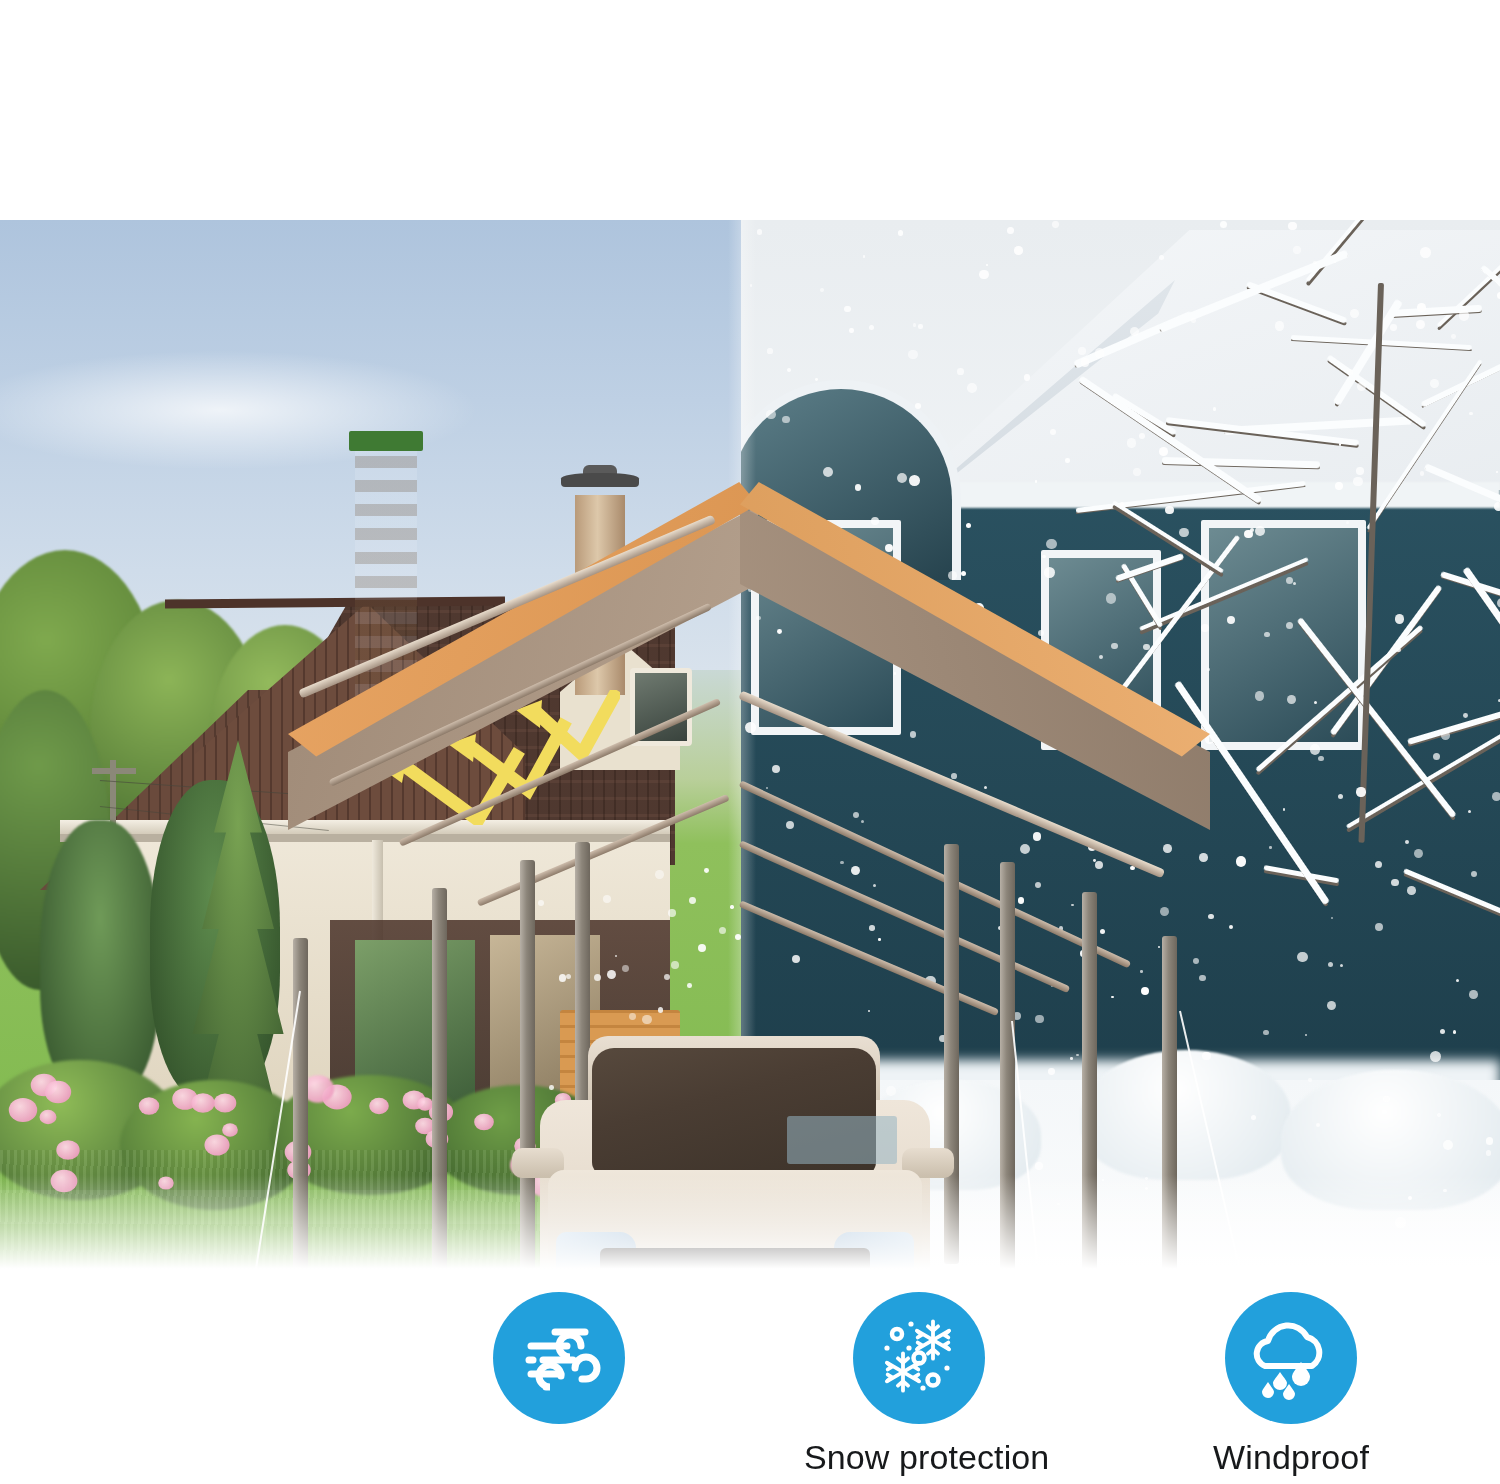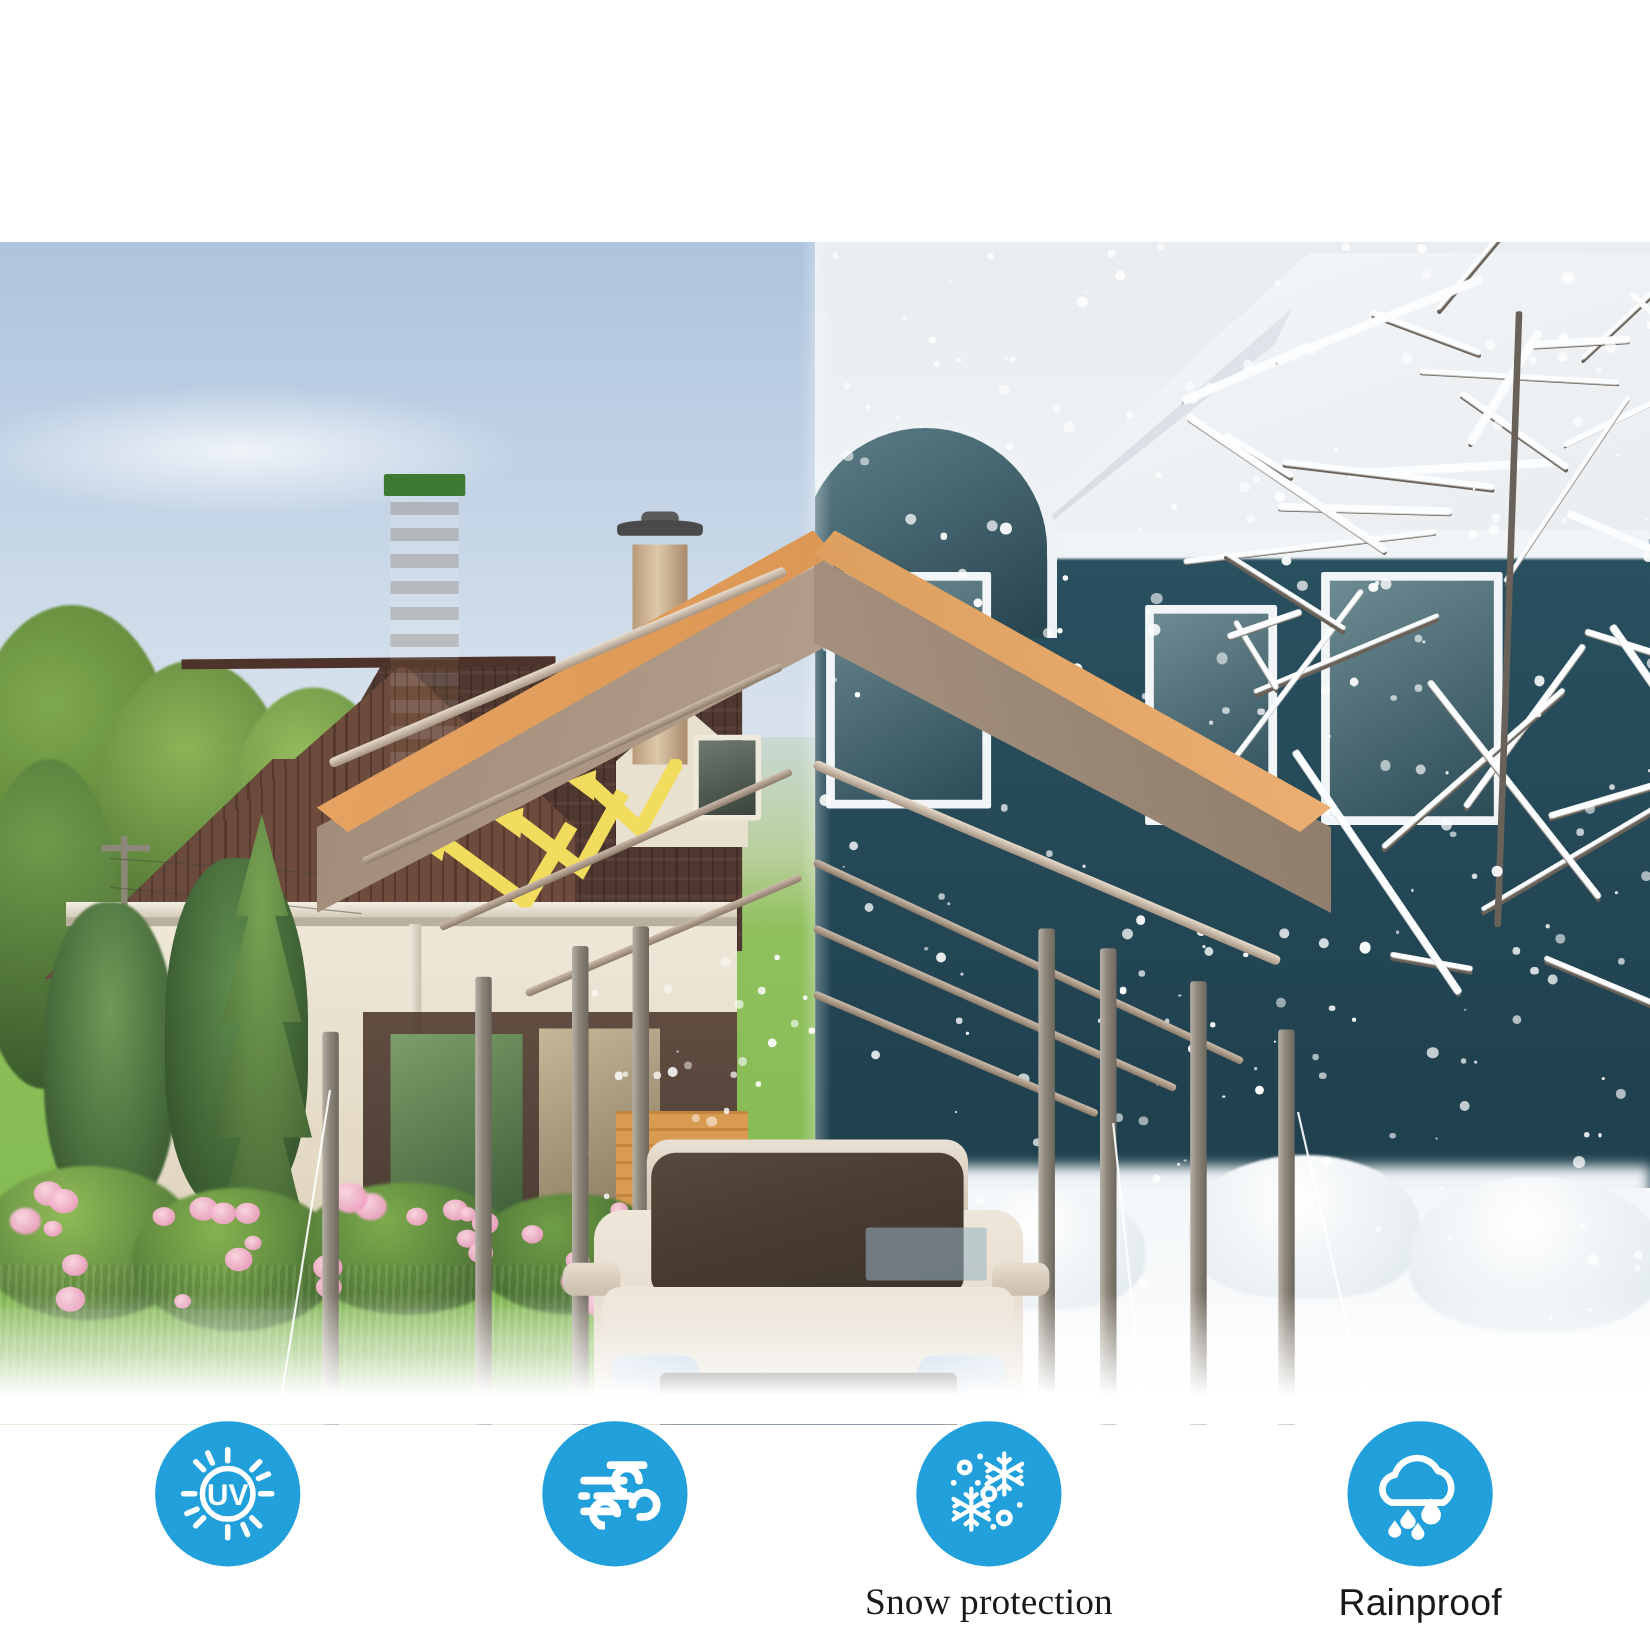--- a/index.html
+++ b/index.html
@@ -732,60 +732,40 @@
       </div>
     </div>
 
     <div class="fade-bottom"></div>
   </div>
 
 
   <div class="features">
 
     <div class="feat" style="left:92px;top:6px;">
-      <div class="circle">
-        <svg width="96" height="96" viewBox="0 0 96 96">
-          <g stroke="#ffffff" stroke-width="5" stroke-linecap="round" fill="none">
-            <circle cx="48" cy="48" r="23"></circle>
-            <line x1="48" y1="8" x2="48" y2="18"></line>
-            <line x1="48" y1="78" x2="48" y2="88"></line>
-            <line x1="8" y1="48" x2="18" y2="48"></line>
-            <line x1="78" y1="48" x2="88" y2="48"></line>
-            <line x1="19" y1="19" x2="26" y2="26"></line>
-            <line x1="70" y1="70" x2="77" y2="77"></line>
-            <line x1="19" y1="77" x2="26" y2="70"></line>
-            <line x1="70" y1="26" x2="77" y2="19"></line>
-            <line x1="30" y1="11" x2="34" y2="20"></line>
-            <line x1="62" y1="76" x2="66" y2="85"></line>
-            <line x1="11" y1="66" x2="20" y2="62"></line>
-            <line x1="76" y1="34" x2="85" y2="30"></line>
-          </g>
-          <text x="48" y="58" text-anchor="middle" fill="#ffffff" font-family="Liberation Sans, sans-serif" font-size="27" font-weight="bold">UV</text>
-        </svg>
-      </div>
     </div>
 
     <div class="feat" style="left:444px;top:6px;">
       <div class="circle">
         <svg width="96" height="96" viewBox="0 0 96 96">
           <g stroke="#ffffff" stroke-width="7" stroke-linecap="round" fill="none">
             <line x1="44" y1="22" x2="74" y2="22"></line>
             <line x1="20" y1="36" x2="56" y2="36"></line>
             <line x1="18" y1="50" x2="22" y2="50"></line>
             <line x1="32" y1="50" x2="62" y2="50"></line>
             <line x1="20" y1="64" x2="50" y2="64"></line>
             <path d="M70 36 a11 11 0 1 0 -11 11 h-5"></path>
             <path d="M64 58 a11 11 0 1 1 11 11 h-4"></path>
             <path d="M50 66 a11 11 0 1 0 -11 11 h-4"></path>
           </g>
         </svg>
       </div>
     </div>
 
-    <div class="feat" style="left:784px;top:6px;font-family:Liberation Serif, serif;">
+    <div class="feat" style="left:804px;top:6px;">
       <div class="circle">
         <svg width="96" height="96" viewBox="0 0 96 96">
           <g stroke="#ffffff" stroke-width="4.5" stroke-linecap="round" fill="none">
             <g transform="translate(62,30) scale(.85)">
               <line x1="0" y1="-22" x2="0" y2="22"></line>
               <line x1="-19" y1="-11" x2="19" y2="11"></line>
               <line x1="-19" y1="11" x2="19" y2="-11"></line>
               <path d="M-6 -16 L0 -11 L6 -16 M-6 16 L0 11 L6 16"></path>
               <path d="M-18 -3 L-13 -6 L-18 -10 M18 3 L13 6 L18 10"></path>
               <path d="M-18 10 L-13 6 L-18 3 M18 -10 L13 -6 L18 -3"></path>
@@ -821,17 +801,17 @@
             <path d="M22 56 a13 13 0 0 1 3 -25 a21 21 0 0 1 39 -4 a16 16 0 0 1 5 29 L22 56 Z"></path>
           </g>
           <g fill="#ffffff">
             <path d="M58 52 c7 9 9 12 9 15 a9 9 0 0 1 -18 0 c0 -3 2 -6 9 -15 Z"></path>
             <path d="M37 62 c5 7 7 9 7 11 a7 7 0 0 1 -14 0 c0 -2 2 -4 7 -11 Z"></path>
             <path d="M25 72 c4 6 6 8 6 10 a6 6 0 0 1 -12 0 c0 -2 2 -4 6 -10 Z"></path>
             <path d="M46 74 c4 6 6 8 6 10 a6 6 0 0 1 -12 0 c0 -2 2 -4 6 -10 Z"></path>
           </g>
         </svg>
       </div>
-      <div class="feat-label">Rainproof</div>
+      <div class="feat-label">Windproof</div>
     </div>
 
   </div>
 </div>
 
 </body></html>

